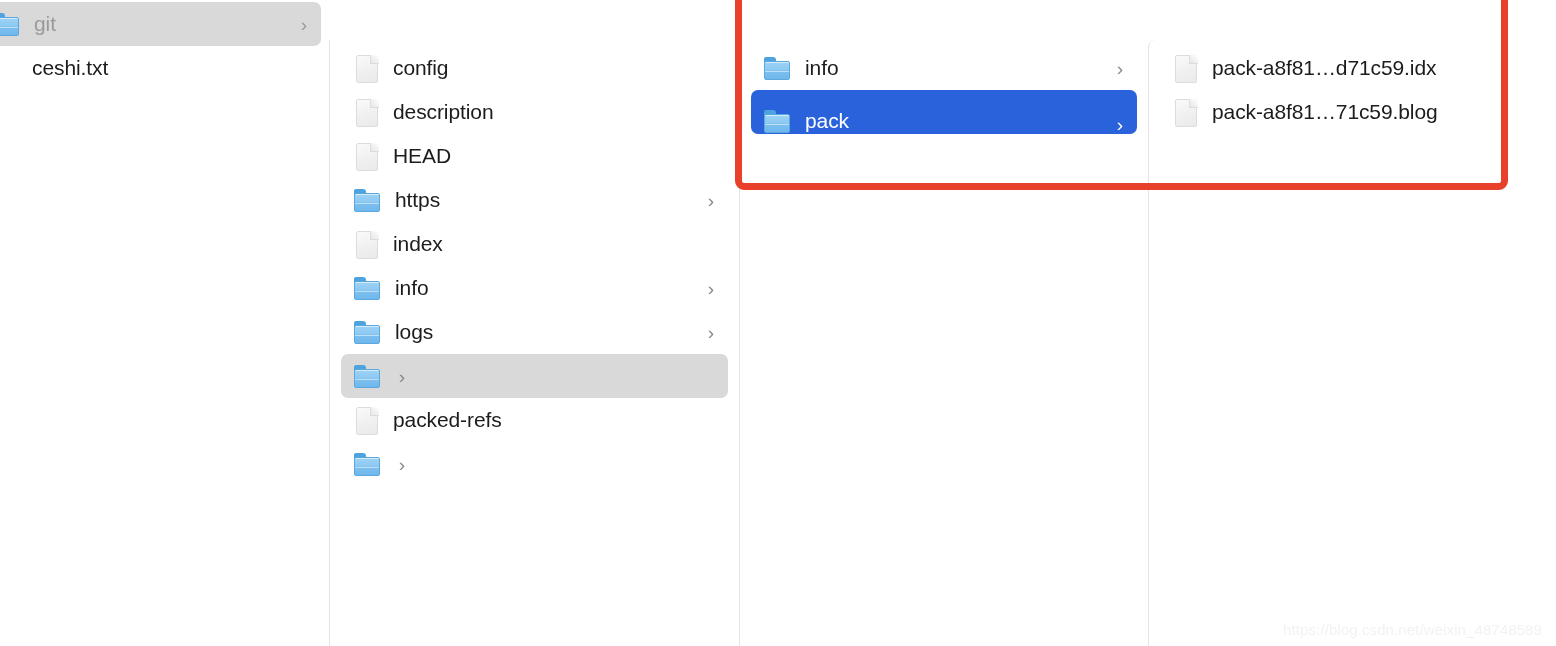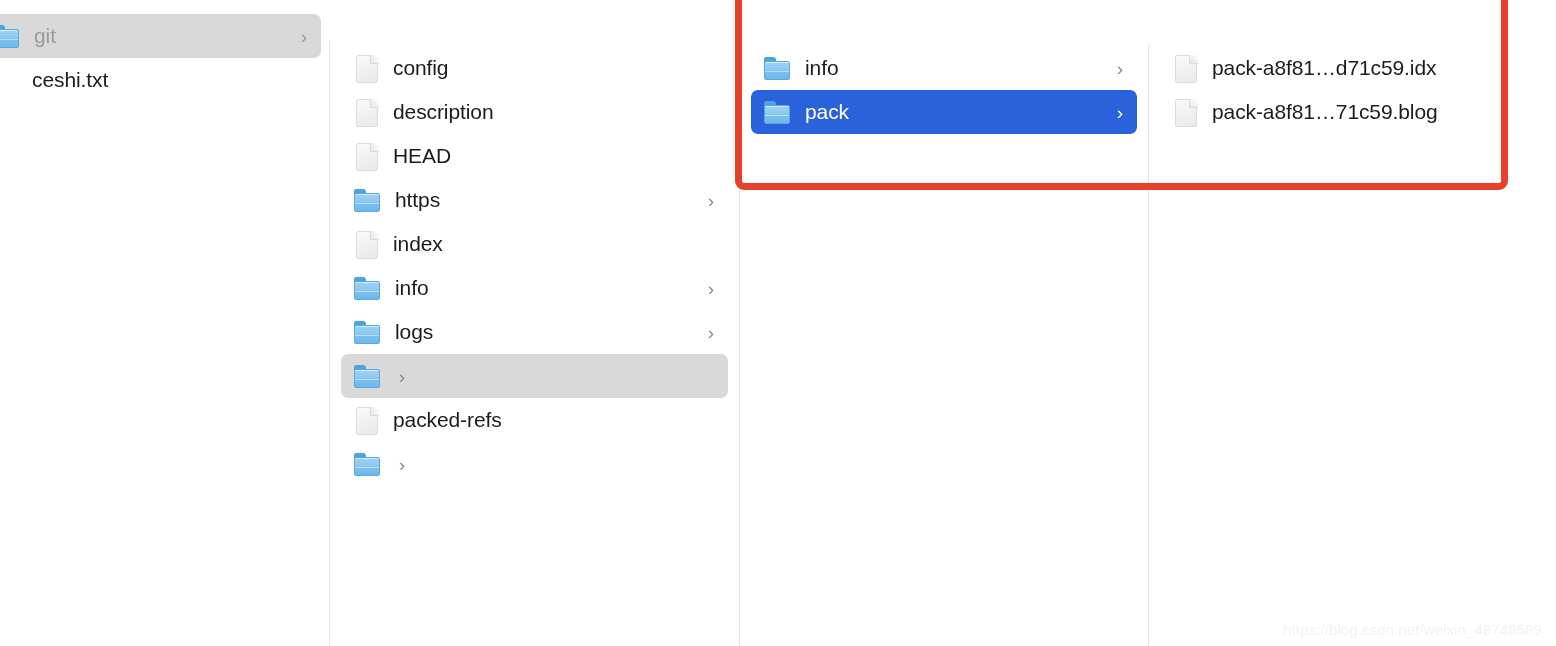--- a/index.html
+++ b/index.html
@@ -30,21 +30,21 @@
     padding-top: 6px;
     background: #ffffff;
     flex: 0 0 auto;
     overflow: hidden;
   }
   .column + .column {
     border-left: 1px solid #e3e3e3;
     margin-top: 40px;
   }
 
-  .col-0 { width: 329px; padding-top: 14px; }
+  .col-0 { width: 329px; padding-top: 2px; }
   .col-1 { width: 410px; }
   .col-2 { width: 409px; }
   .col-3 { width: 408px; border-radius: 7px; }
 
   .row {
     position: relative;
     display: flex;
     align-items: center;
     height: 44px;
     margin: 0 11px;
@@ -52,20 +52,21 @@
     border-radius: 7px;
     box-sizing: border-box;
   }
   .col-0 .row { margin: 0 8px 0 -20px; padding-left: 12px; }
 
   .row.selected-gray {
     background: #d9d9d9;
   }
   .row.selected-blue {
     background: #2a62db;
+    align-items: flex-end;
   }
   .row.selected-blue .row-label { color: #ffffff; }
   .row.selected-blue .chevron { color: #ffffff; opacity: 1; }
 
   .row.dimmed .row-label { color: #9a9a9a; }
   .row.dimmed .chevron { color: #9a9a9a; }
 
   .icon {
     flex: 0 0 auto;
     width: 28px;

